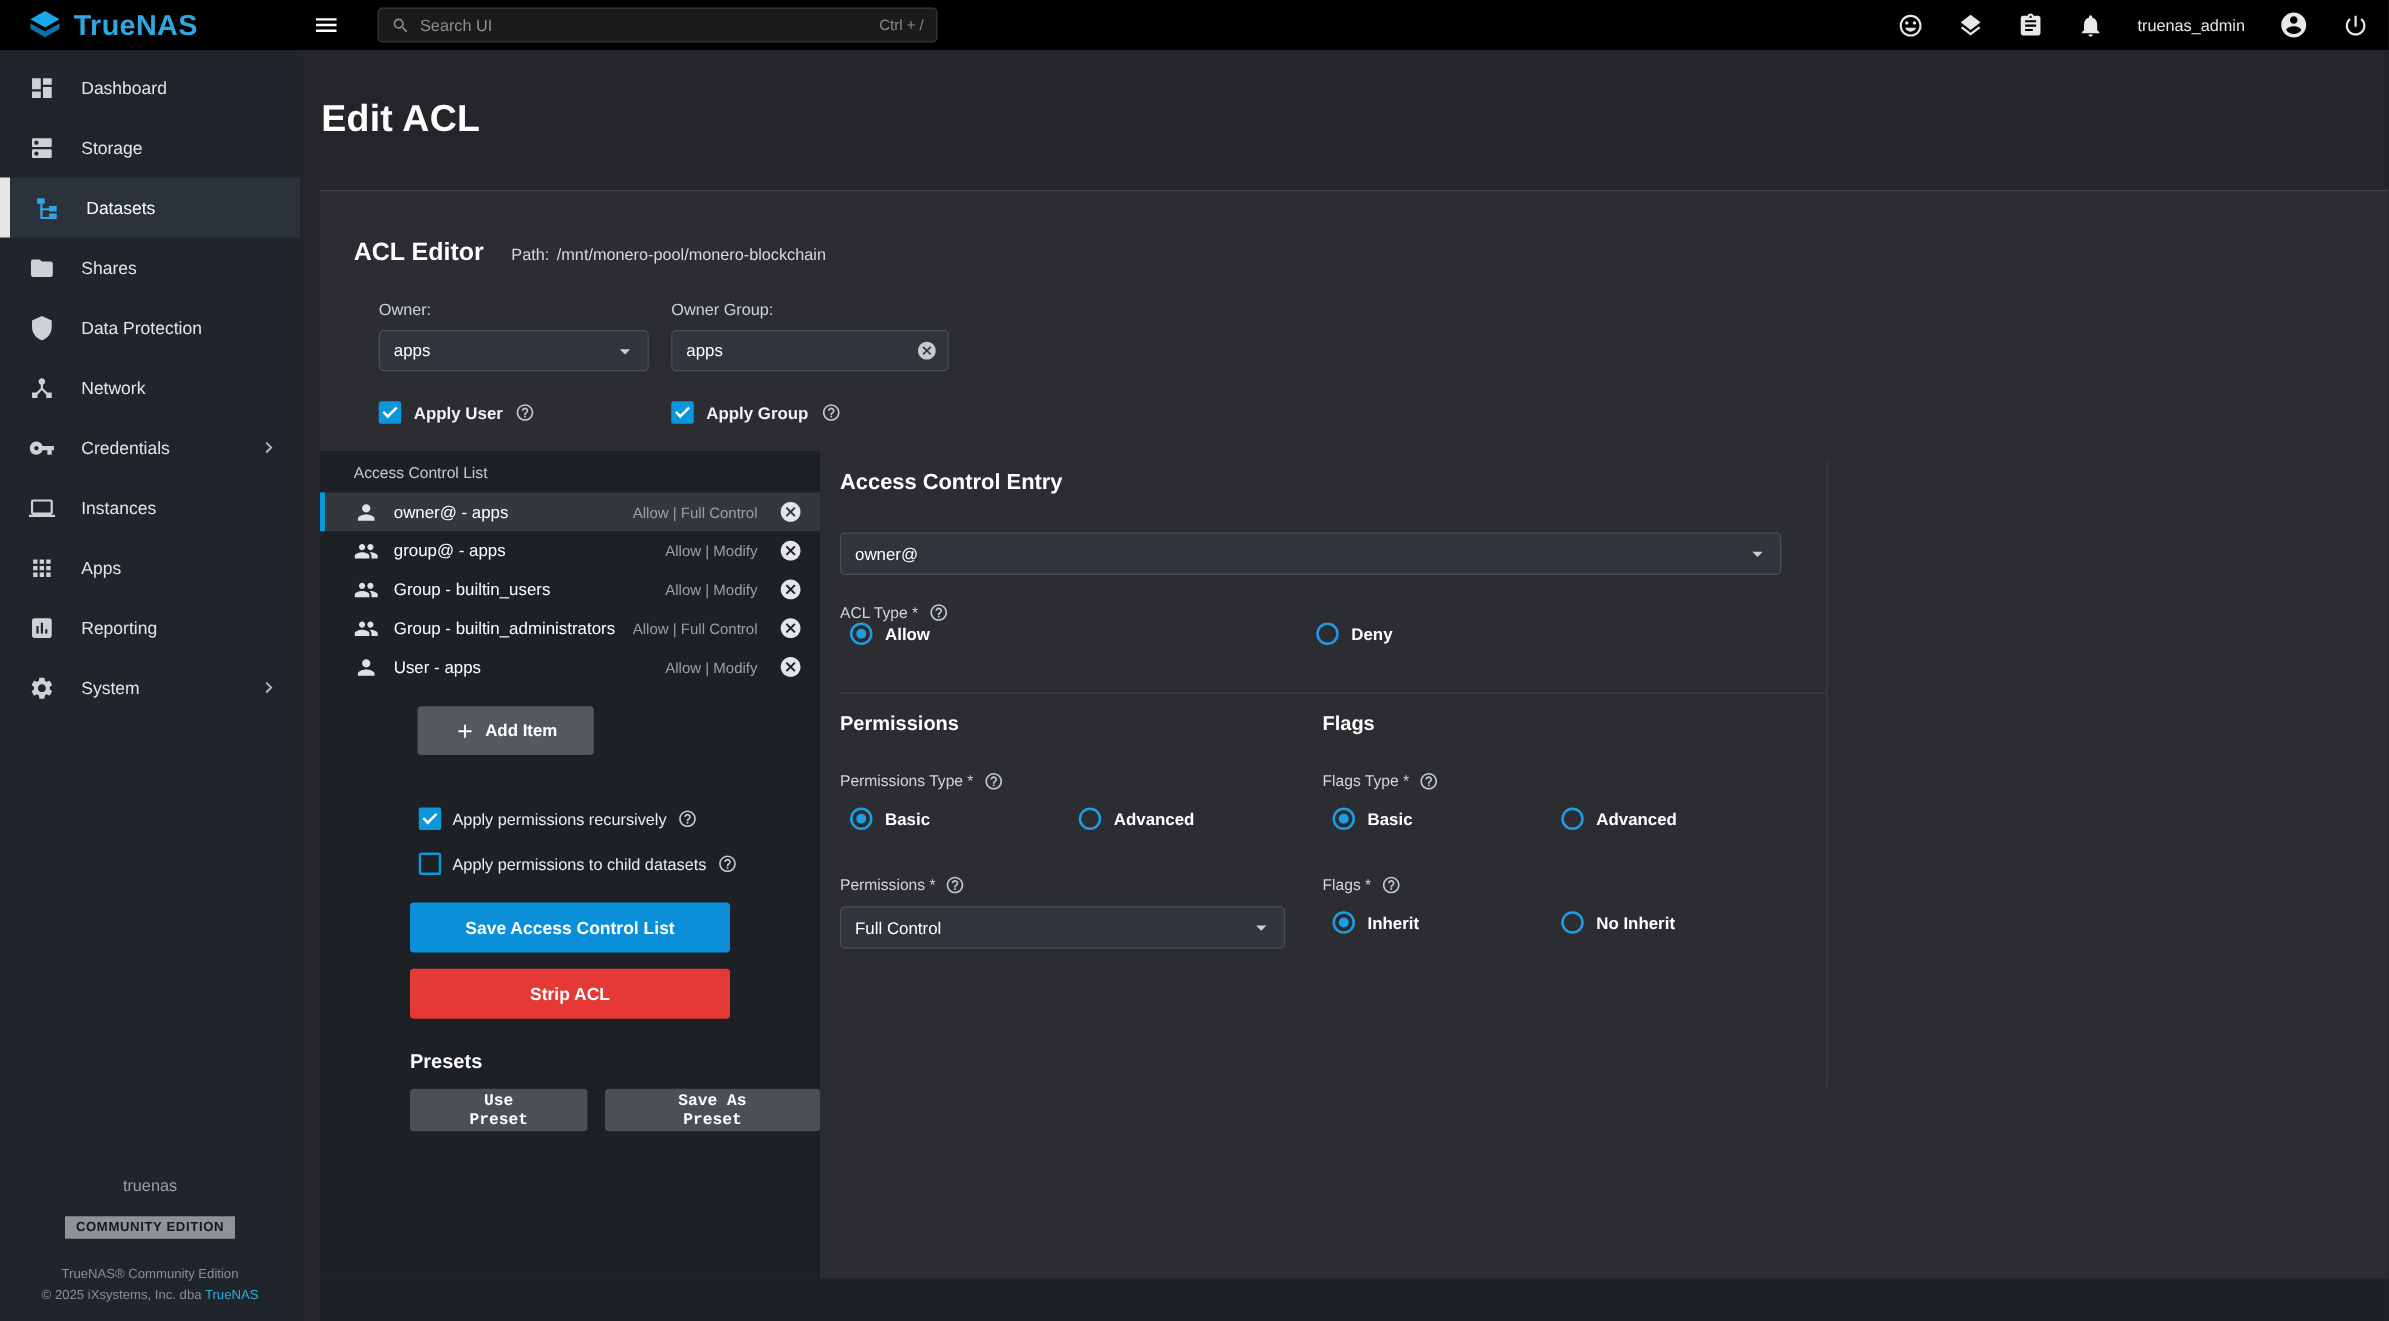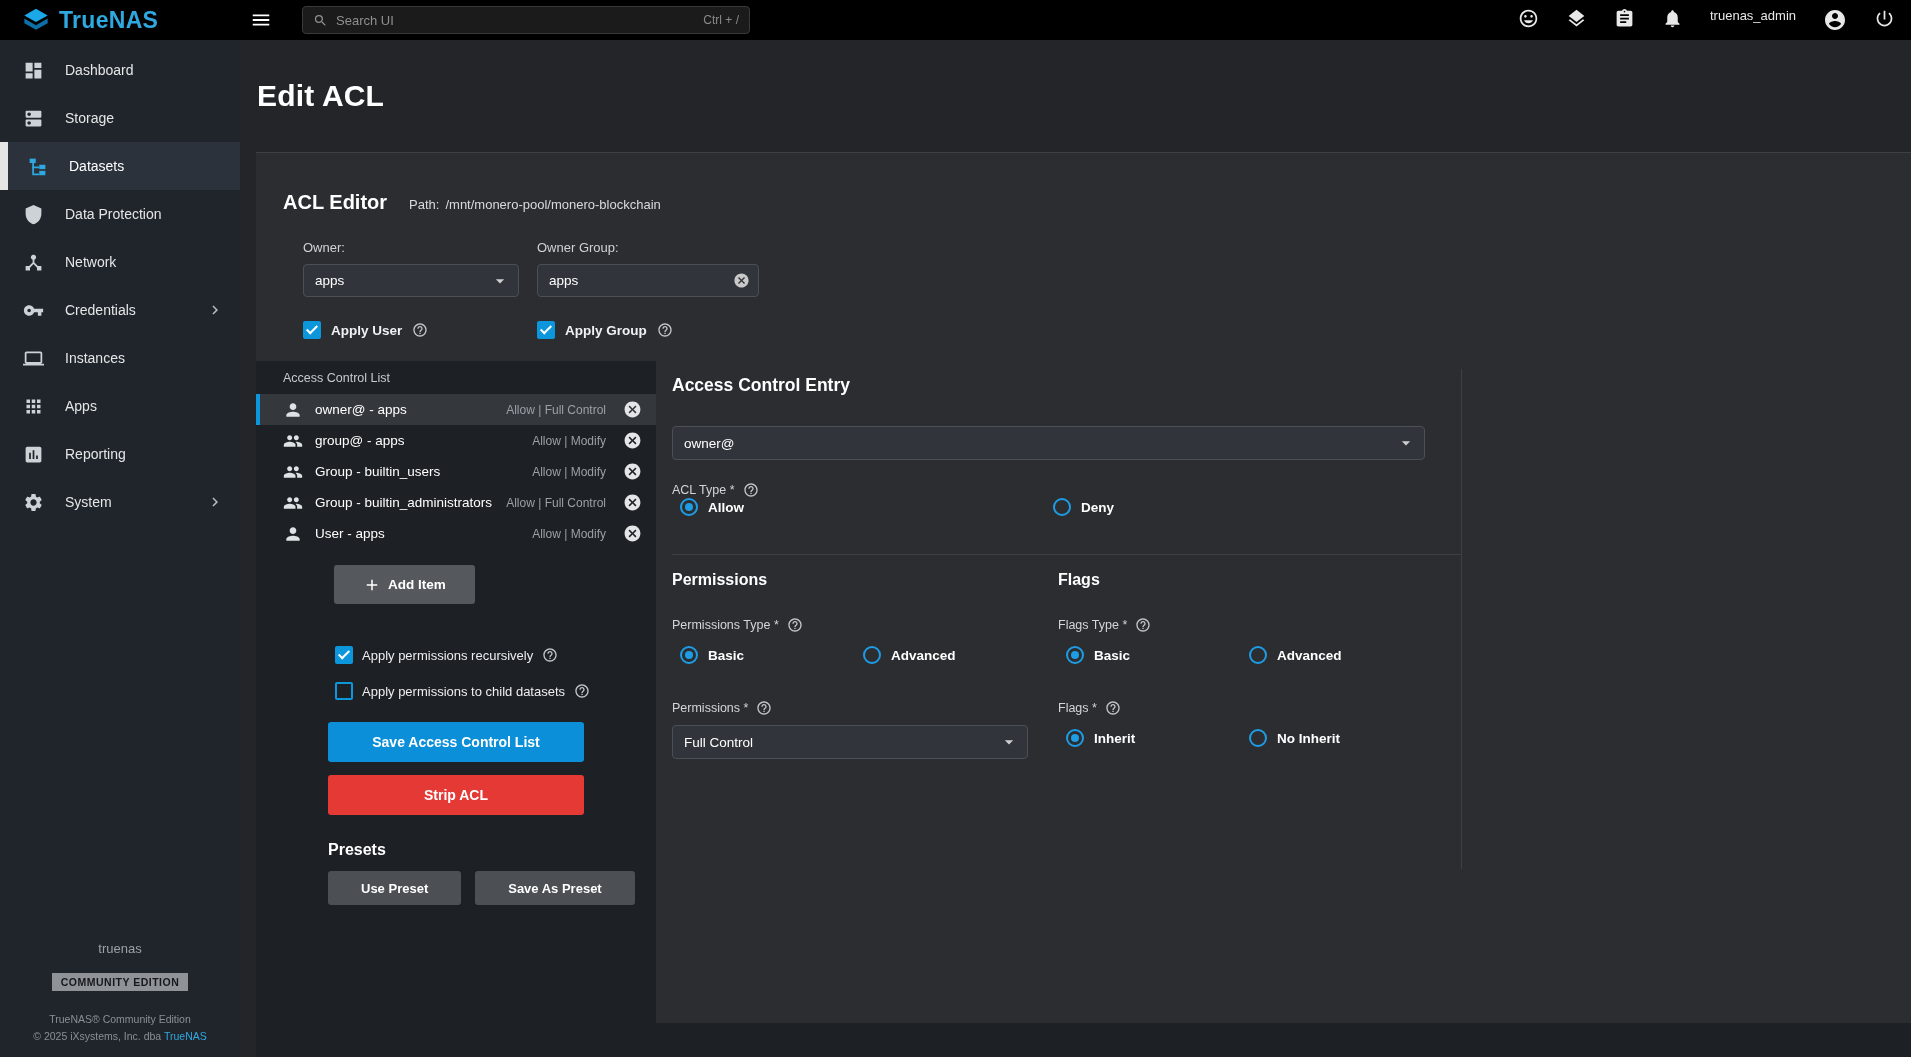--- a/index.html
+++ b/index.html
@@ -17,21 +17,21 @@
   .logo { width:238px; display:flex; align-items:center; gap:9px; padding-left:22px; cursor:pointer; }
   .logo svg { width:28px; height:25px; }
   .logo-text { font-size:23px; font-weight:600; color:#2fa8e0; letter-spacing:.3px; }
   .hamburger { margin-left:12px; color:#fff; cursor:pointer; }
   .hamburger svg { width:22px; height:22px; }
   .search-box { margin-left:30px; width:448px; height:28px; background:#1b1b1b; border:1px solid #3a3a3a; border-radius:4px; display:flex; align-items:center; padding:0 10px; gap:8px; color:#8f8f8f; }
   .search-box svg { width:15px; height:15px; flex-shrink:0; }
   .search-box input { flex:1; background:transparent; border:none; outline:none; color:#ddd; font-size:13px; font-family:"Liberation Sans", sans-serif; }
   .search-box input::placeholder { color:#8f8f8f; }
   .shortcut { font-size:12px; color:#8a8a8a; }
-  .topbar-right { display:flex; gap:27px; color:#e8e8e8; }
+  .topbar-right { display:flex; align-items:center; gap:27px; color:#e8e8e8; }
   .tb-icon { cursor:pointer; }
   .tb-icon svg { width:21px; height:21px; }
   .username { font-size:13px; color:#e8e8e8; cursor:pointer; }
   .avatar svg { width:24px; height:24px; }
 
   
   .body-row { display:flex; height:1017px; }
 
   
   .sidebar { width:240px; background:#20252b; flex-shrink:0; position:relative; padding-top:6px; }
@@ -98,21 +98,21 @@
 
   .panel-cb { margin-left:79px; display:flex; align-items:center; gap:9px; }
   .panel-cb .lbl { font-size:13px; color:#eceef0; font-weight:400; }
   .panel-cb.first { margin-top:42px; }
   .panel-cb + .panel-cb { margin-top:18px; }
   .btn-save { margin:22px auto 0; width:256px; height:40px; background:#0a8fd8; font-size:14px; display:flex; }
   .btn-strip { margin:13px auto 0; width:256px; height:40px; background:#e53935; font-size:14px; display:flex; }
   .btn-save, .btn-strip { align-items:center; justify-content:center; }
   .presets-title { margin:26px 0 0 72px; font-size:16px; font-weight:700; }
   .preset-btns { margin:12px 0 0 72px; display:flex; gap:14px; }
-  .btn-gray { height:34px; padding:0 33px; background:#4c5054; font-size:13px; }
+  .btn-gray { height:34px; padding:0 33px; background:#4c5054; font-size:13px;font-family:Liberation Mono, monospace; }
 
   
   .ace-form { flex:1; padding:14px 0 0 16px; position:relative; min-width:0; }
   .v-divider { position:absolute; left:805px; top:8px; width:1px; height:500px; background:#3d4044; }
   .ace-title { font-size:17.5px; font-weight:700; }
   .f-label { display:flex; align-items:center; gap:8px; font-size:12.5px; color:#d3d6d9; }
   .who-field { margin-top:30px; }
   .sel-wide { margin-top:9px; width:753px; height:34px; }
   .acl-type { margin-top:22px; }
   .radio-row { display:flex; padding-left:8px; }
@@ -296,20 +296,26 @@
       <span class="side-label">Storage</span>
     </div>
     <div class="side-item active">
       <svg class="ic">
           <use href="#i-datasets"></use>
         </svg>
       <span class="side-label">Datasets</span>
     </div>
     <div class="side-item">
       <svg class="ic">
+          <use href="#i-shares"></use>
+        </svg>
+      <span class="side-label">Shares</span>
+    </div>
+    <div class="side-item">
+      <svg class="ic">
           <use href="#i-shield"></use>
         </svg>
       <span class="side-label">Data Protection</span>
     </div>
     <div class="side-item">
       <svg class="ic">
           <use href="#i-network"></use>
         </svg>
       <span class="side-label">Network</span>
     </div>

